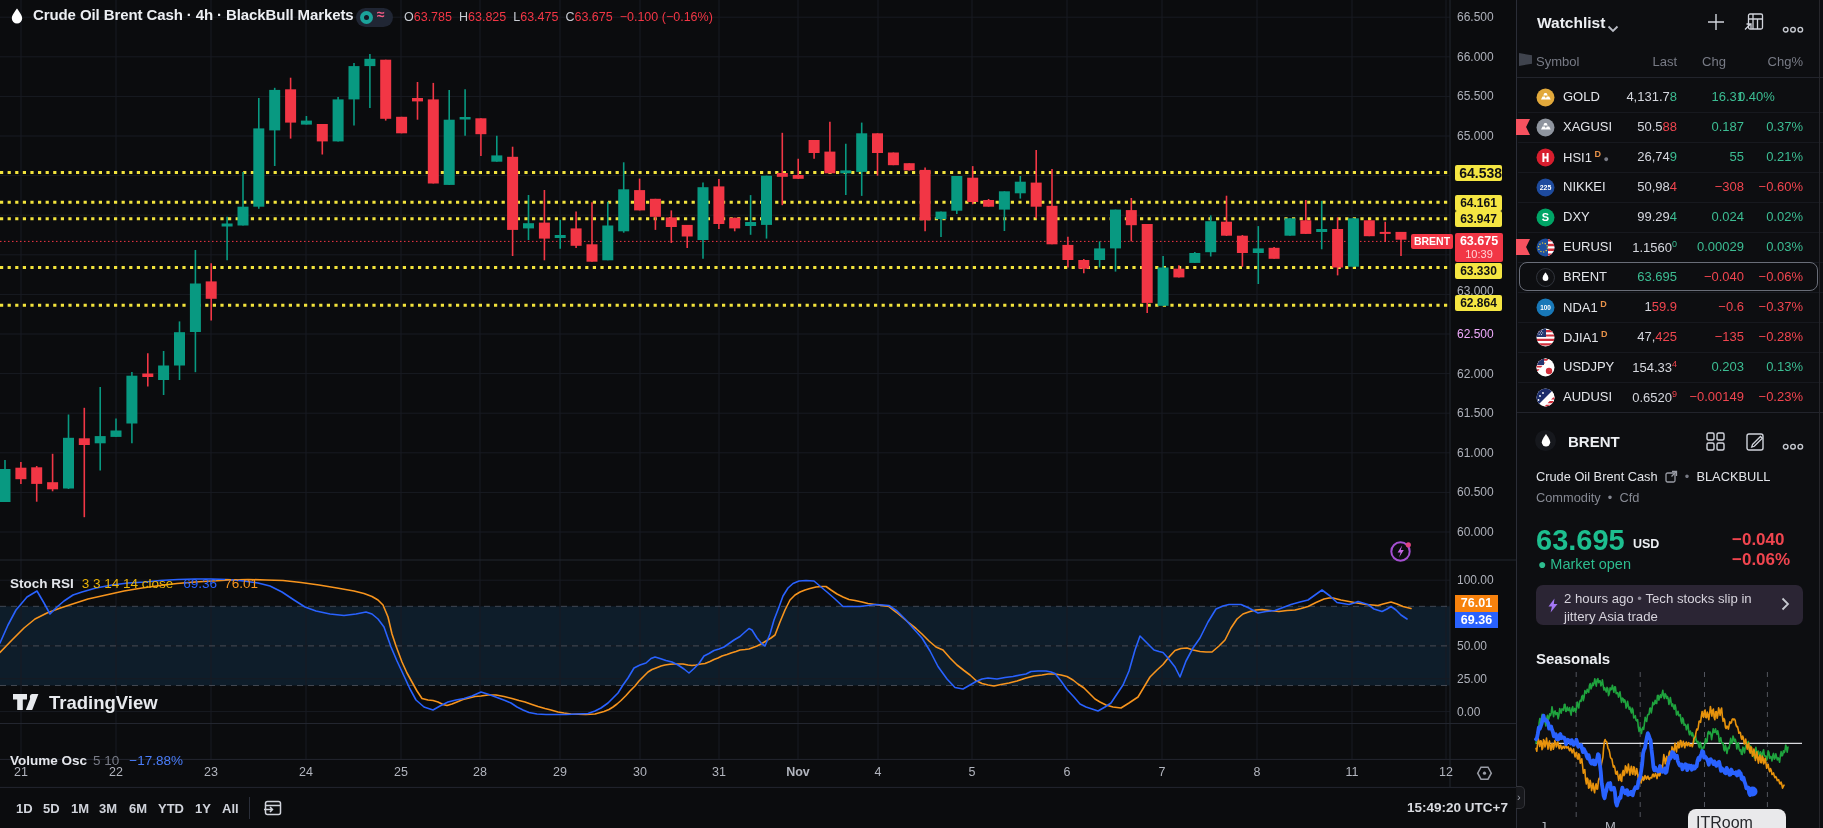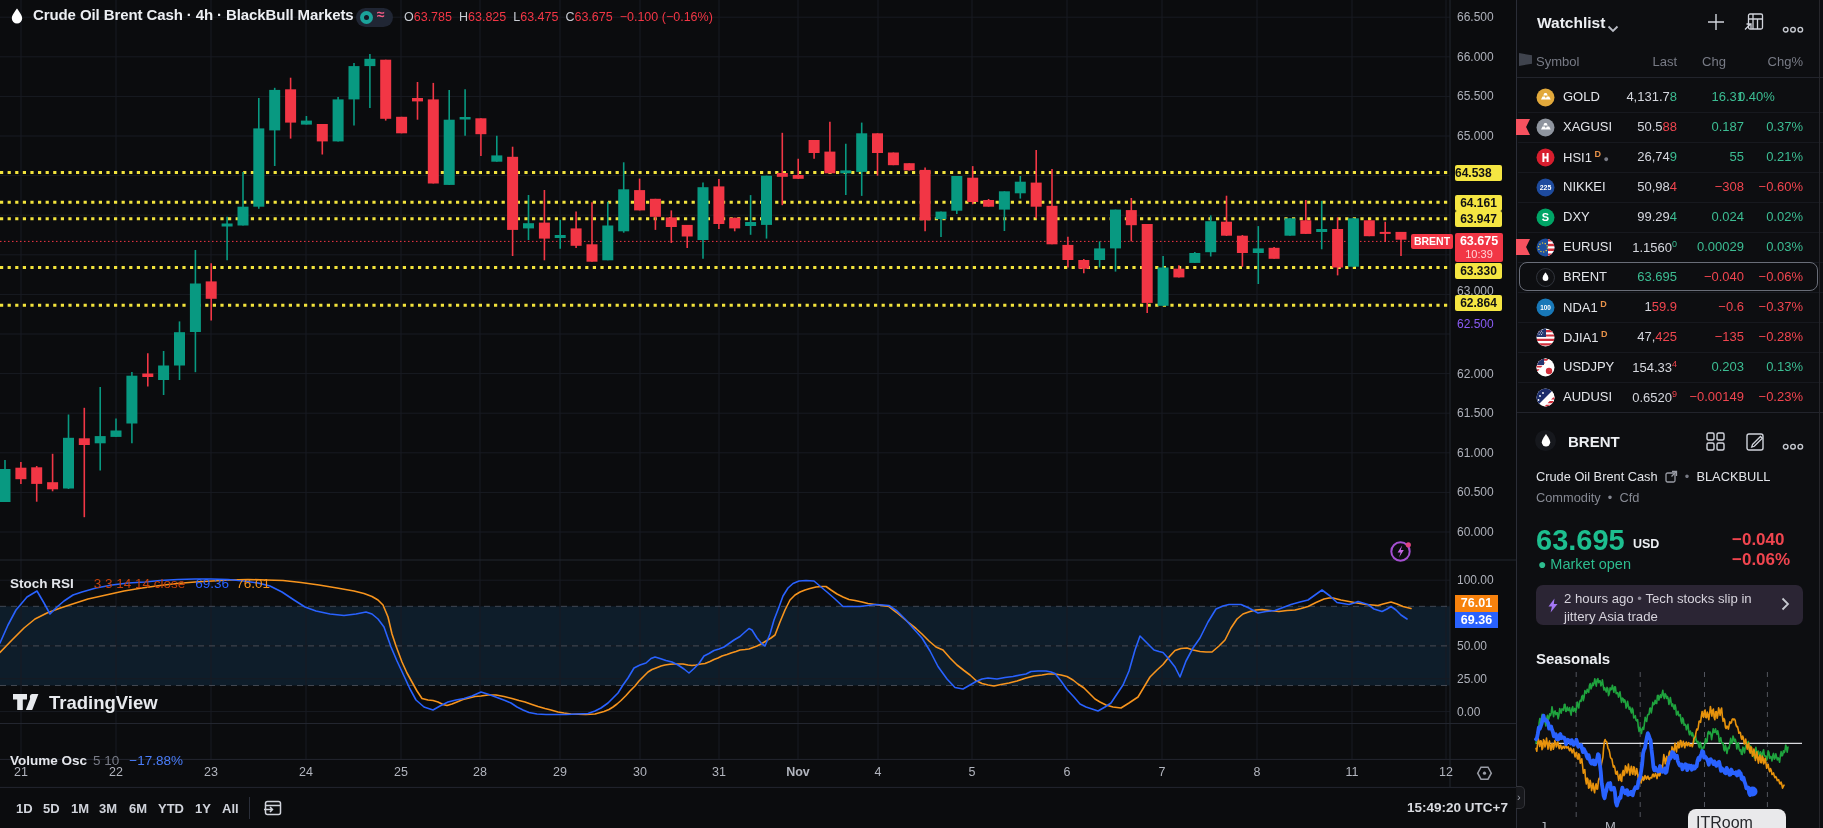--- a/index.html
+++ b/index.html
@@ -245,21 +245,21 @@
     <div style="position:absolute;left:356px;top:8px;width:37px;height:19px;background:#202634;border-radius:10px"></div>
     <div style="position:absolute;left:360px;top:11px;width:13px;height:13px;border-radius:50%;background:#1BA39A"></div>
     <div style="position:absolute;left:364px;top:15px;width:5px;height:5px;border-radius:50%;background:#141925"></div>
     <div style="position:absolute;left:377px;top:6px;font-size:14px;font-weight:700;color:#F35C85">≈</div>
     <div style="position:absolute;left:404px;top:10px;font-size:12.5px;white-space:nowrap"><span style="color:#C9CCD4">O</span><span style="color:#F23645">63.785</span><span style="color:#C9CCD4;margin-left:7px">H</span><span style="color:#F23645">63.825</span><span style="color:#C9CCD4;margin-left:7px">L</span><span style="color:#F23645">63.475</span><span style="color:#C9CCD4;margin-left:7px">C</span><span style="color:#F23645">63.675</span><span style="color:#F23645;margin-left:7px">−0.100 (−0.16%)</span></div>
     <div style="position:absolute;left:1389px;top:539px;width:24px;height:24px"><svg width="24" height="24" viewBox="0 0 24 24">
         <circle cx="11.5" cy="12.5" r="9.2" fill="none" stroke="#A44FD0" stroke-width="2"></circle>
         <path d="M13.2 6.2 8.6 13.4h3l-1.6 5 4.8-7.4h-3Z" fill="#C969E8"></path>
         <circle cx="19.3" cy="5.8" r="2.6" fill="#E0447F"></circle>
       </svg></div>
-    <div style="position:absolute;left:10px;top:576px;font-size:13.5px;white-space:nowrap"><span style="color:#E4E6EB;font-weight:700">Stoch RSI</span><span style="color:#c2410c;margin-left:20px">3 3 14 14 close</span><span style="color:#2962FF;margin-left:10px">69.36</span><span style="color:#F7941D;margin-left:7px">76.01</span></div>
+    <div style="position:absolute;left:10px;top:576px;font-size:13.5px;white-space:nowrap"><span style="color:#E4E6EB;font-weight:700">Stoch RSI</span><span style="color:#eab308;margin-left:8px">3 3 14 14 close</span><span style="color:#2962FF;margin-left:10px">69.36</span><span style="color:#F7941D;margin-left:7px">76.01</span></div>
     <div style="position:absolute;left:10px;top:753px;font-size:13.5px;white-space:nowrap"><span style="color:#E4E6EB;font-weight:700">Volume Osc</span><span style="color:#787B86;margin-left:6px">5 10</span><span style="color:#4A7DF9;margin-left:10px">−17.88%</span></div>
     <div style="position:absolute;left:13px;top:692px;width:200px;height:22px"><svg width="200" height="22" viewBox="0 0 200 22">
         <g fill="#E8EAEE">
           <path d="M0 2h14v5.6h-4.2V18H4.2V7.6H0Z"></path>
           <path d="M19.2 18h-6.4L19 2h6.4Z"></path>
           <circle cx="19.8" cy="4.9" r="2.95"></circle>
         </g>
         <text x="36" y="17" font-family="Liberation Sans" font-size="18.5" font-weight="700" fill="#E8EAEE">TradingView</text>
       </svg></div>
     <div style="position:absolute;left:1px;top:765px;width:40px;text-align:center;font-size:12.5px;color:#B2B5BE;font-weight:400">21</div>
@@ -295,32 +295,32 @@
     <div style="position:absolute;left:262px;top:797px;width:22px;height:22px"><svg width="22" height="22" viewBox="0 0 22 22">
         <rect x="3.5" y="4.5" width="15" height="13" rx="2" fill="none" stroke="#D1D4DC" stroke-width="1.5"></rect>
         <path d="M3.5 8.5h15" stroke="#D1D4DC" stroke-width="1.5"></path>
         <path d="M2 12.5h8M8 10l2.5 2.5L8 15" stroke="#D1D4DC" stroke-width="1.5" fill="none"></path>
       </svg></div>
     <div style="position:absolute;left:1398px;top:800px;width:110px;text-align:right;font-size:13.5px;font-weight:700;color:#D8DADF">15:49:20 UTC+7</div>
     <div style="position:absolute;left:1457px;top:10px;width:52px;font-size:12px;color:#AEB1BA">66.500</div>
     <div style="position:absolute;left:1457px;top:50px;width:52px;font-size:12px;color:#AEB1BA">66.000</div>
     <div style="position:absolute;left:1457px;top:89px;width:52px;font-size:12px;color:#AEB1BA">65.500</div>
     <div style="position:absolute;left:1457px;top:129px;width:52px;font-size:12px;color:#AEB1BA">65.000</div>
-    <div style="position:absolute;left:1457px;top:317px;width:52px;font-size:12px;color:#8b5cf6">62.500</div>
+    <div style="position:absolute;left:1457px;top:327px;width:52px;font-size:12px;color:#f0abfc">62.500</div>
     <div style="position:absolute;left:1457px;top:367px;width:52px;font-size:12px;color:#AEB1BA">62.000</div>
     <div style="position:absolute;left:1457px;top:406px;width:52px;font-size:12px;color:#AEB1BA">61.500</div>
     <div style="position:absolute;left:1457px;top:446px;width:52px;font-size:12px;color:#AEB1BA">61.000</div>
     <div style="position:absolute;left:1457px;top:485px;width:52px;font-size:12px;color:#AEB1BA">60.500</div>
     <div style="position:absolute;left:1457px;top:525px;width:52px;font-size:12px;color:#AEB1BA">60.000</div>
     <div style="position:absolute;left:1457px;top:284px;width:52px;font-size:12px;color:#AEB1BA">63.000</div>
     <div style="position:absolute;left:1457px;top:573px;width:52px;font-size:12px;color:#AEB1BA">100.00</div>
     <div style="position:absolute;left:1457px;top:639px;width:52px;font-size:12px;color:#AEB1BA">50.00</div>
     <div style="position:absolute;left:1457px;top:672px;width:52px;font-size:12px;color:#AEB1BA">25.00</div>
     <div style="position:absolute;left:1457px;top:705px;width:52px;font-size:12px;color:#AEB1BA">0.00</div>
-    <div style="position:absolute;left:1455px;top:165px;width:47px;height:16px;background:#F5E642;border-radius:2px;color:#101114;font-size:12px;font-weight:700;text-align:left;line-height:16px">64.538</div>
+    <div style="position:absolute;left:1455px;top:165px;width:47px;height:16px;background:#F5E642;border-radius:2px;color:#101114;font-size:14px;font-weight:700;text-align:right;line-height:16px">64.538</div>
     <div style="position:absolute;left:1455px;top:195px;width:47px;height:16px;background:#F5E642;border-radius:2px;color:#101114;font-size:12px;font-weight:700;text-align:center;line-height:16px">64.161</div>
     <div style="position:absolute;left:1455px;top:211px;width:47px;height:16px;background:#F5E642;border-radius:2px;color:#101114;font-size:12px;font-weight:700;text-align:center;line-height:16px">63.947</div>
     <div style="position:absolute;left:1455px;top:263px;width:47px;height:16px;background:#F5E642;border-radius:2px;color:#101114;font-size:12px;font-weight:700;text-align:center;line-height:16px">63.330</div>
     <div style="position:absolute;left:1455px;top:295px;width:47px;height:16px;background:#F5E642;border-radius:2px;color:#101114;font-size:12px;font-weight:700;text-align:center;line-height:16px">62.864</div>
     <div style="position:absolute;left:1455px;top:232.7px;width:48px;height:29px;background:#F23645;border-radius:2px;text-align:center">
       <div style="font-size:12.5px;font-weight:700;color:#fff;line-height:15px;margin-top:1px">63.675</div>
       <div style="font-size:11px;color:#FFD4D7;line-height:11px">10:39</div>
     </div>
     <div style="position:absolute;left:1411px;top:234px;width:42px;height:15px;background:#F23645;border-radius:2px;color:#fff;font-size:10.5px;font-weight:700;text-align:center;line-height:15px">BRENT</div>
     <div style="position:absolute;left:1455px;top:595.3px;width:43px;height:16.5px;background:#F7820D;color:#fff;font-size:12.5px;font-weight:700;text-align:center;line-height:17px">76.01</div>

